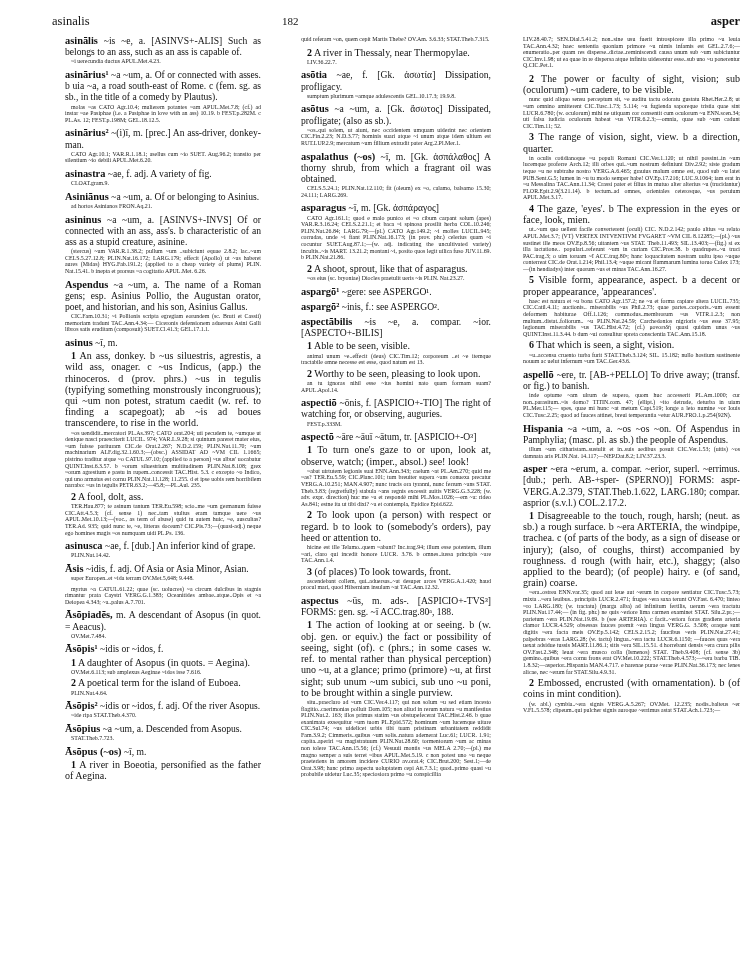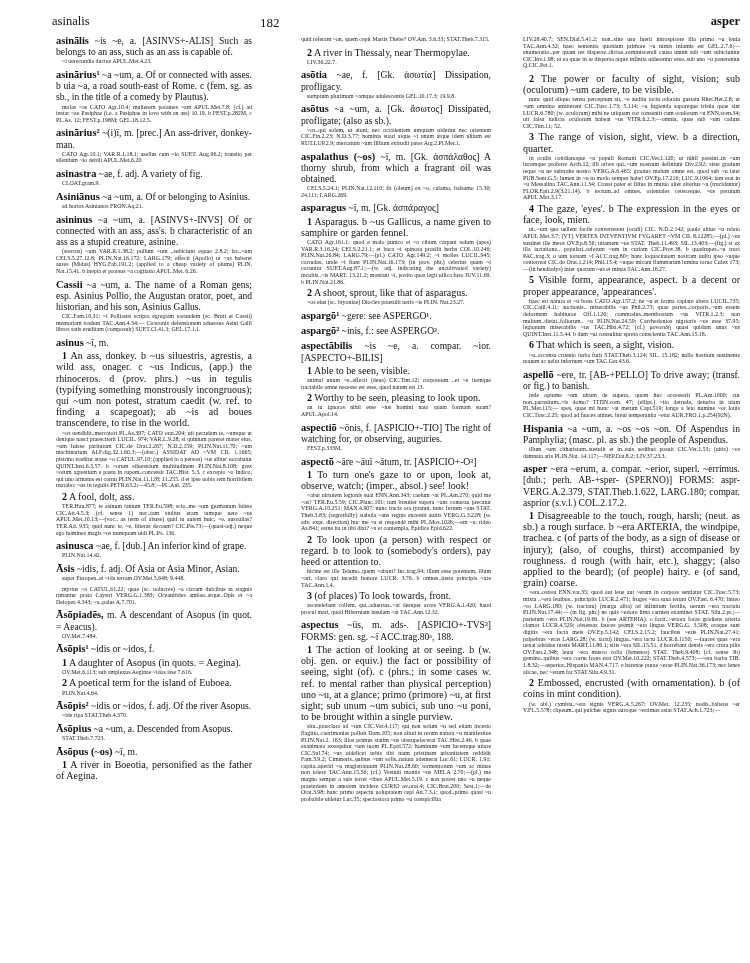--- a/index.html
+++ b/index.html
@@ -1,24 +1,24 @@
 <!DOCTYPE html>
 <html><head>
 <meta charset="utf-8">
 <style>
   html, body { margin:0; padding:0; background:#ffffff; }
   body { width:750px; height:963px; overflow:hidden; position:relative;
          font-family:"DejaVu Serif","Liberation Serif",serif; color:#111; }
   .page { position:absolute; left:0; top:0; width:750px; height:963px; }
   .running-head { position:absolute; top:14px; left:52px; right:10px; height:18px; }
   .rh-left { position:absolute; left:0; top:0; font-weight:normal; font-size:12.5px; font-family:"Liberation Serif",serif; }
-  .rh-center { position:absolute; left:208px; top:1px; font-size:13px; font-family:"Liberation Serif",serif; }
+  .rh-center { position:absolute; left:230px; top:1px; font-size:11px; font-family:"Liberation Serif",serif; }
   .rh-right { position:absolute; right:0; top:0; font-weight:bold; font-size:12.5px; font-family:"Liberation Serif",serif; }
   .col { position:absolute; top:35px; font-family:"Liberation Serif",serif; }
-  .col-1 { left:56px; width:196px; }
+  .col-1 { left:65px; width:196px; }
   .col-2 { left:301px; width:190px; }
   .col-3 { left:523px; width:217px; }
   .entry { margin:0 0 4px 0; }
   .head-line { font-size:9.6px; line-height:11.2px; text-align:justify; margin:0; }
   .hw { font-weight:bold; font-size:10.4px; }
   .sense { font-size:10px; line-height:11.2px; text-align:justify; margin:2px 0 0 0; text-indent:6px; }
   .sense .num { font-weight:bold; }
   .cit { font-size:5.9px; line-height:6.6px; text-align:justify; margin:1px 0 2px 0; text-indent:6px; color:#222; }
   .cit.noindent { text-indent:0; }
 </style>
@@ -51,21 +51,21 @@
       </div>
       <div class="entry">
         <p class="head-line"><span class="hw">Asiniānus</span> <span>~a ~um, a. Of or belonging to Asinius.</span></p>
         <p class="cit">ad hortos Asinianos FRON.Aq.21.</p>
       </div>
       <div class="entry">
         <p class="head-line"><span class="hw">asininus</span> <span>~a ~um, a. [ASINVS+-INVS] Of or connected with an ass, ass's. b characteristic of an ass as a stupid creature, asinine.</span></p>
         <p class="cit">(stercus) ~um VAR.R.1.38.2; pullum ~um ..subiciunt equae 2.8.2; lac..~um CELS.5.27.12.8; PLIN.Nat.16.172; LARG.179; effecit (Apollo) ut ~as haberet aures (Midas) HYG.Fab.191.2; (applied to a cheap variety of plums) PLIN. Nat.15.41. b inepta et prorsus ~a cogitatio APUL.Met. 6.26.</p>
       </div>
       <div class="entry">
-        <p class="head-line"><span class="hw">Cassii</span> <span>~a ~um, a. The name of a Roman gens; esp. Asinius Pollio, the Augustan orator, poet, and historian, and his son, Asinius Gallus.</span></p>
+        <p class="head-line"><span class="hw">Aspendus</span> <span>~a ~um, a. The name of a Roman gens; esp. Asinius Pollio, the Augustan orator, poet, and historian, and his son, Asinius Gallus.</span></p>
         <p class="cit">CIC.Fam.10.31; ~i Pollionis scripta egregiam eorundem (sc. Bruti et Cassii) memoriam tradunt TAC.Ann.4.34;— Ciceronis defensionem aduersus Asini Galli libros satis eruditam (composuit) SUET.Cl.41.3; GEL.17.1.1.</p>
       </div>
       <div class="entry">
         <p class="head-line"><span class="hw">asinus</span> <span>~ī, m.</span></p>
         <p class="sense"><span class="num">1</span> <span>An ass, donkey. b ~us siluestris, agrestis, a wild ass, onager. c ~us Indicus, (app.) the rhinoceros. d (prov. phrs.) ~us in tegulis (typifying something monstrously incongruous); qui ~um non potest, stratum caedit (w. ref. to finding a scapegoat); ab ~is ad boues transcendere, to rise in the world.</span></p>
         <p class="cit">~os uendidit..mercatori PL.As.397; CATO orat.204; uti pecudem te, ~umque ut denique nasci praesciterit LUCIL. 974; VAR.L.9.28; si quintum pareret mater eius, ~um fuisse parituram CIC.de Orat.2.267; N.D.2.159; PLIN.Nat.11.70; ~um machinarium ALF.dig.32.1.60.3;—(obsc.) ASSIDAT AD ~VM CIL 1.1665; pistrino traditur atque ~o CATUL.97.10; (applied to a person) ~us albus' uocabatur QUINT.Inst.6.3.57. b ~orum siluestrium multitudinem PLIN.Nat.8.108; grex ~orum agrestium e pastu in rupem..concessit TAC.Hist. 5.3. c excepto ~o Indico, qui uno armatus est cornu PLIN.Nat.11.128; 11.255. d et ipse uobis rem horribilem narrabo: ~us in tegulis PETR.63.2;—45.8;—PL.Aul. 235.</p>
         <p class="sense"><span class="num">2</span> <span>A fool, dolt, ass.</span></p>
         <p class="cit">TER.Hau.877; te asinum tantum TER.Eu.598; scio..me ~um germanum fuisse CIC.Att.4.5.3; (cf. sense 1) nec..tam stultus eram tamque uere ~us APUL.Met.10.13;—(voc., as term of abuse) quid tu autem huic, ~e, auscultas? TER.Ad. 935; quid nunc te, ~e, litteras doceam? CIC.Pis.73;—(quasi-adj.) neque ego homines magis ~os numquam uidi PL.Ps. 136.</p>
       </div>
       <div class="entry">
@@ -118,21 +118,20 @@
       <div class="entry">
         <p class="head-line"><span class="hw">asōtus</span> <span>~a ~um, a. [Gk. ἄσωτος] Dissipated, profligate; (also as sb.).</span></p>
         <p class="cit">~os..qui solem, ut aiunt, nec occidentem umquam uiderint nec orientem CIC.Fin.2.23; N.D.3.77; hominis suari atque ~i unum atque idem ultium est RUT.LUP.2.9; mercatum ~um fillium extrudit pater Arg.2.Pl.Mer.1.</p>
       </div>
       <div class="entry">
         <p class="head-line"><span class="hw">aspalathus (~os)</span> <span>~ī, m. [Gk. ἀσπάλαθος] A thorny shrub, from which a fragrant oil was obtained.</span></p>
         <p class="cit">CELS.5.24.1; PLIN.Nat.12.110; fit (oleum) ex ~o, calamo, balsamo 15.30; 24.111; LARG.269.</p>
       </div>
       <div class="entry">
         <p class="head-line"><span class="hw">asparagus</span> <span>~ī, m. [Gk. ἀσπάραγος]</span></p>
-        <p class="sense"><span class="num">1</span> <span>Asparagus. b ~us Gallicus, a name given to samphire or garden fennel.</span></p>
         <p class="cit">CATO Agr.161.1; quod e malo punico et ~o cibum carpant solum (apes) VAR.R.3.16.24; CELS.2.21.1; et baca ~i spinosa prosilit herba COL.10.246; PLIN.Nat.26.84; LARG.79;—(pl.) CATO Agr.149.2; ~i molles LUCIL.945; corrudas, unde ~i fiant PLIN.Nat.16.173; (in prov. phr.) celerius quam ~i cocuntur SUET.Aug.87.1;—(w. adj. indicating the uncultivated variety) incultis..~is MART. 13.21.2; montani ~i, posito quos legit uilica fuso JUV.11.69. b PLIN.Nat.21.86.</p>
         <p class="sense"><span class="num">2</span> <span>A shoot, sprout, like that of asparagus.</span></p>
         <p class="cit">~os eius (sc. bryoniae) Diocles praetulit ueris ~is PLIN. Nat.23.27.</p>
       </div>
       <div class="entry">
         <p class="head-line"><span class="hw">aspargō¹</span> <span>~gere: see ASPERGO¹.</span></p>
       </div>
       <div class="entry">
         <p class="head-line"><span class="hw">aspargō²</span> <span>~inis, f.: see ASPERGO².</span></p>
       </div>

